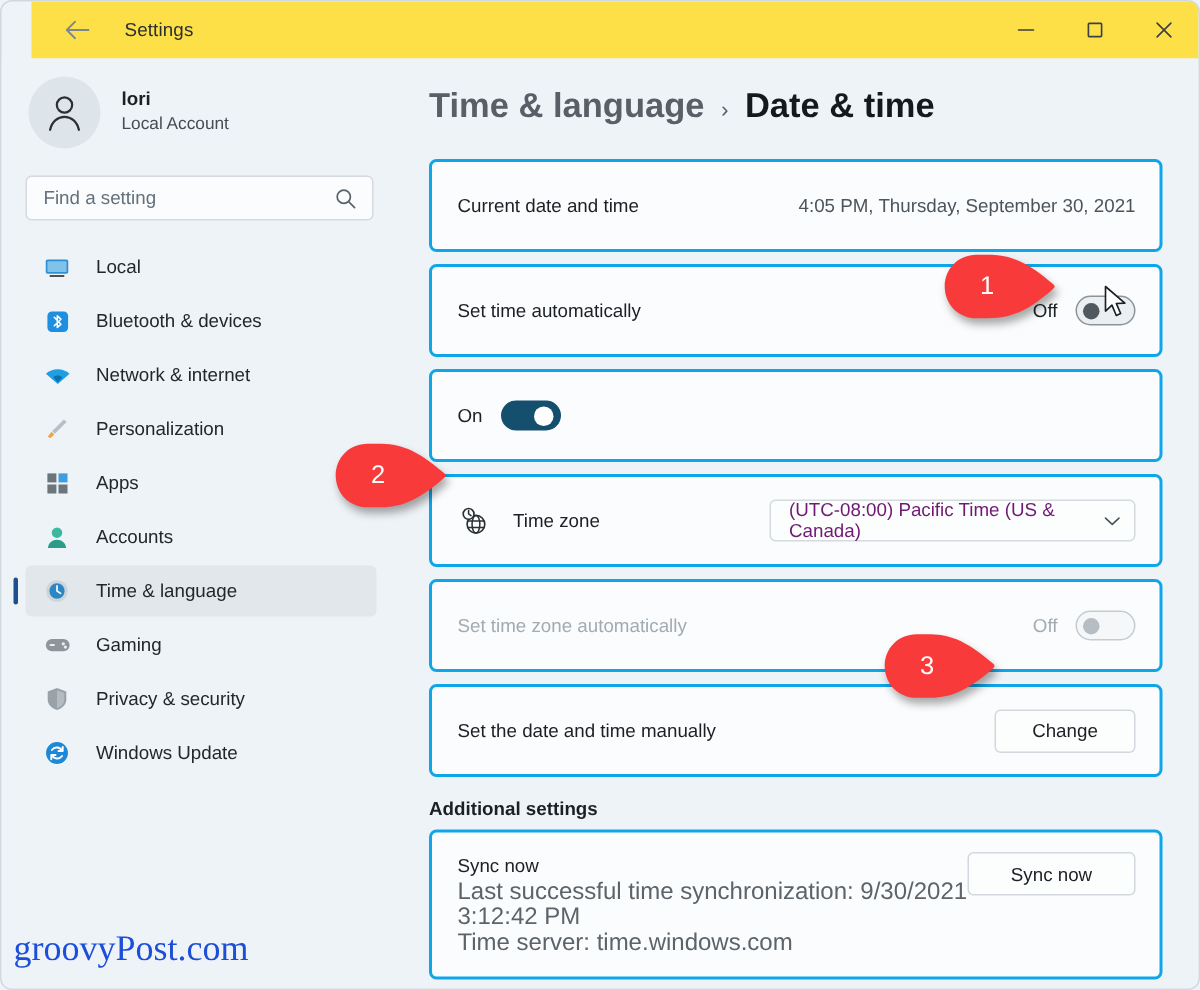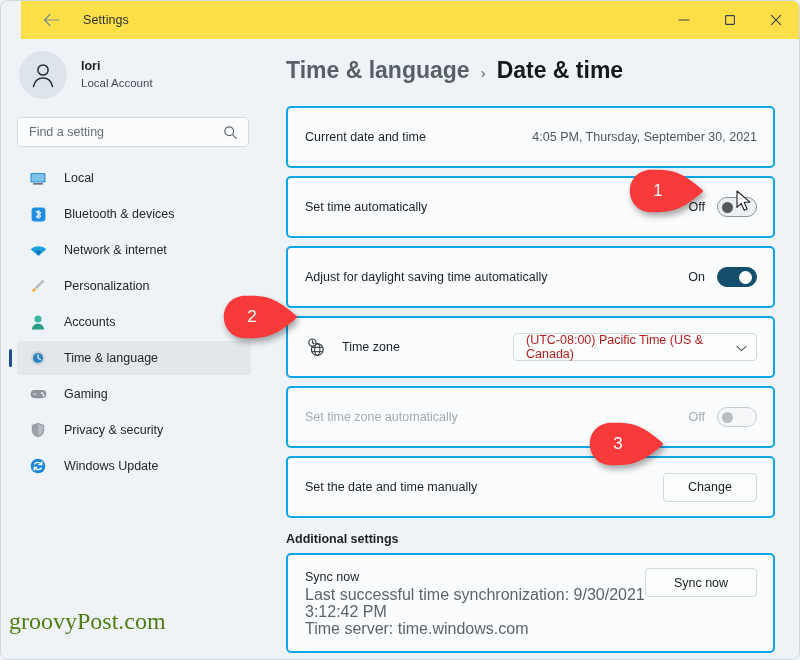--- a/index.html
+++ b/index.html
@@ -147,21 +147,21 @@
     width: 13px; height: 13px; border-radius: 50%; background: #ffffff;
   }
 
   
   .dropdown {
     height: 28px; background: #fcfdfd;
     border: 1px solid #d4dade; border-radius: 4px;
     display: flex; align-items: center; justify-content: space-between;
     padding: 0 9px 0 12px;
   }
-  .dropdown .dd-text { font-size: 12.5px; color: #b91c1c; }
+  .dropdown .dd-text { font-size: 12.5px; color: #701a75; }
   .dd-chev { margin-left: 10px; }
 
   
   .btn {
     height: 29px; min-width: 94px;
     background: #fcfdfd; border: 1px solid #d2d8dd; border-radius: 4px;
     font-family: "Liberation Sans", sans-serif;
     font-size: 12.5px; color: #1c2024;
     display: flex; align-items: center; justify-content: center;
   }
@@ -192,23 +192,23 @@
     display: flex; align-items: center; justify-content: center;
     color: #ffffff; font-size: 17px; font-weight: 400;
     font-family: "Liberation Sans", sans-serif;
   }
 
   
   #cursor { position: absolute; z-index: 50; }
 
   
   #watermark {
-    position: absolute; left: 8px; bottom: 24px;
+    position: absolute; left: 8px; bottom: 12px;
     font-family: "Liberation Serif", serif;
-    font-size: 24px; color: #4d7c0f; z-index: 60;
+    font-size: 24px; color: #1d4ed8; z-index: 60;
   }
 </style>
 </head>
 <body>
 
 <div id="window">
 
   <div id="titlebar">
     <div id="back-btn">
       <svg width="17" height="14" viewBox="0 0 17 14" fill="none">
@@ -297,20 +297,31 @@
       <div class="nav-item">
         <span class="nav-ico">
           <svg width="16" height="16" viewBox="0 0 16 16">
             <path d="M12.6 1.6 14.4 3.4 6.6 11.2 4.8 9.4z" fill="#b8bfc5"></path>
             <path d="M4.4 9.8 6.2 11.6 3.4 14.2 1.9 13z" fill="#f2a33c"></path>
           </svg>
         </span>
         <span class="nav-label">Personalization</span>
       </div>
 
+      <div class="nav-item">
+        <span class="nav-ico">
+          <svg width="15" height="15" viewBox="0 0 15 15">
+            <rect x="0.6" y="0.6" width="6" height="6" fill="#6d757c"></rect>
+            <rect x="0.6" y="8" width="6" height="6" fill="#6d757c"></rect>
+            <rect x="8" y="8" width="6" height="6" fill="#6d757c"></rect>
+            <rect x="8" y="0.6" width="6" height="6" fill="#3f9de0"></rect>
+          </svg>
+        </span>
+        <span class="nav-label">Apps</span>
+      </div>
 
       <div class="nav-item">
         <span class="nav-ico">
           <svg width="14" height="15" viewBox="0 0 14 15">
             <circle cx="7" cy="4.1" r="3.5" fill="#3cb8a0"></circle>
             <path d="M0.9 14.4c.4-3.6 3-5.6 6.1-5.6s5.7 2 6.1 5.6z" fill="#2b9c86"></path>
           </svg>
         </span>
         <span class="nav-label">Accounts</span>
       </div>
@@ -387,21 +398,20 @@
           <span class="state-text">Off</span>
           <span class="toggle off">
             <span class="knob"></span>
           </span>
         </span>
       </div>
     </div>
 
     <div class="card">
       <div class="row">
-        <span class="row-label">Adjust for daylight saving time automatically</span>
         <span class="row-right">
           <span class="state-text">On</span>
           <span class="toggle on">
             <span class="knob"></span>
           </span>
         </span>
       </div>
     </div>
 
     <div class="card">

